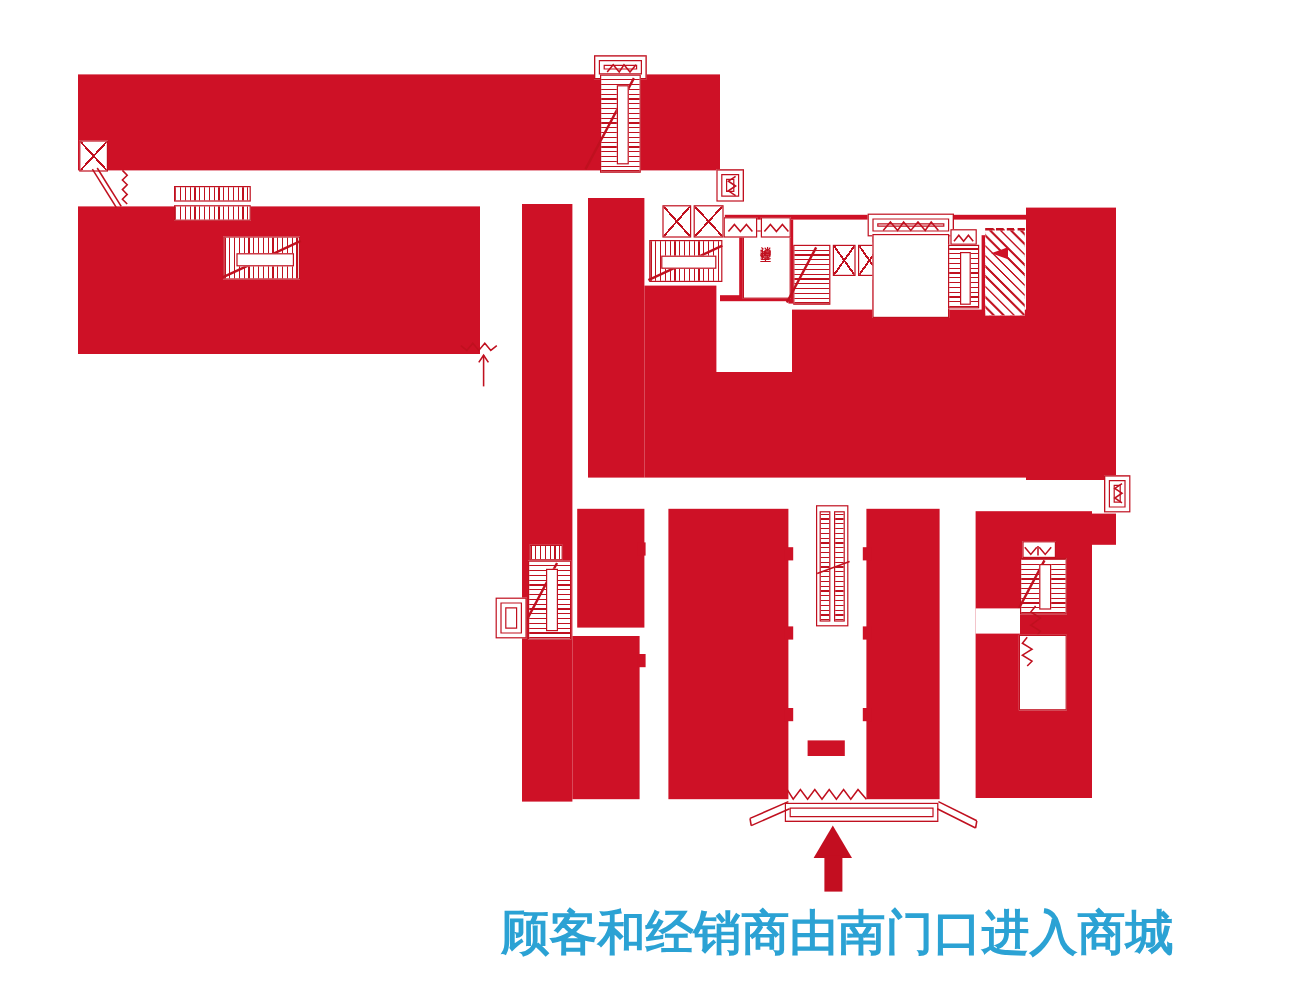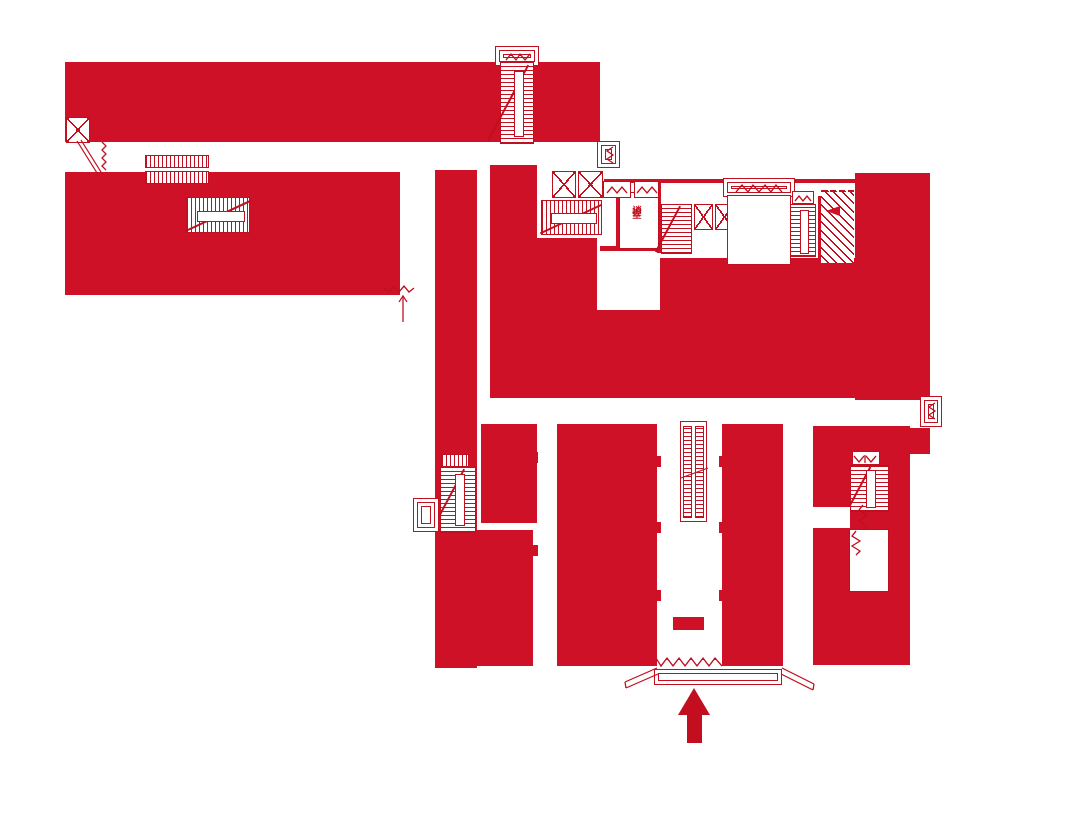--- a/index.html
+++ b/index.html
@@ -209,14 +209,15 @@
   </svg>
   <svg class="lineart" style="left:781px;top:664px;" width="34" height="28" viewBox="0 0 34 28">
     <line x1="1" y1="4" x2="33" y2="20"></line>
       <line x1="0" y1="10" x2="32" y2="26"></line>
       <line x1="33" y1="20" x2="32" y2="26"></line>
   </svg>
 
   <div class="abs arrow-head" style="left:678px;top:688px;"></div>
   <div class="abs arrow-stem" style="left:687px;top:713px;width:15px;height:30px;"></div>
 
+  <div class="abs caption" style="left:418px;top:750px;width:540px;height:52px;">顾客和经销商由南门口进入商城</div>
 
 </div>
 
 </body></html>

